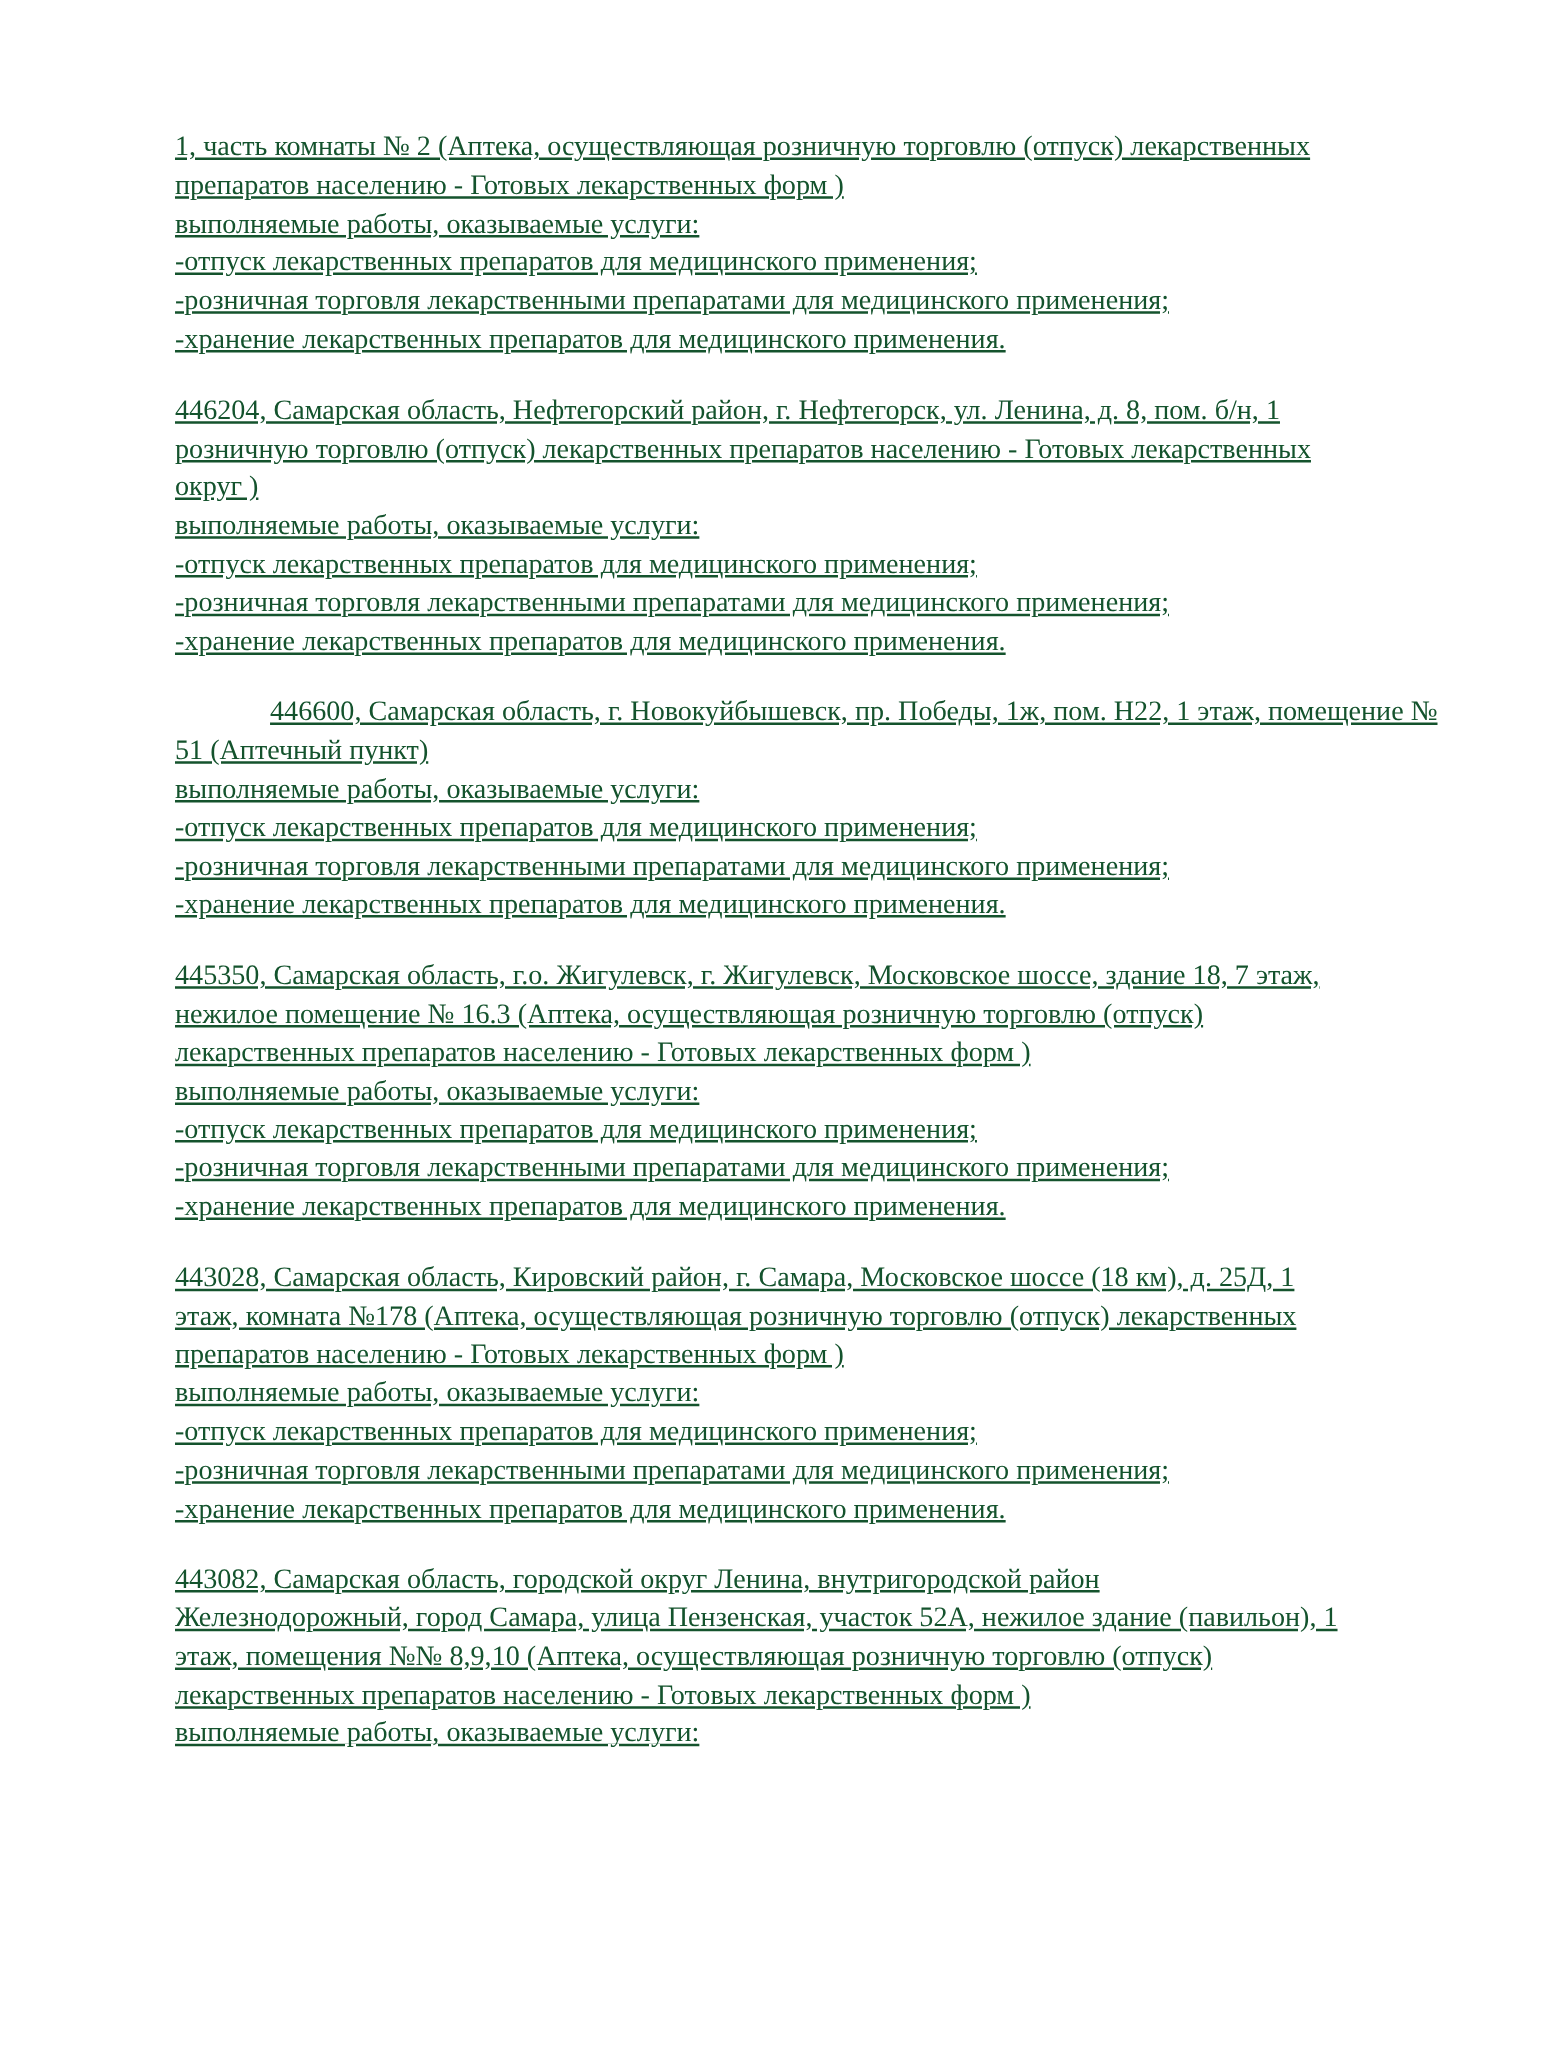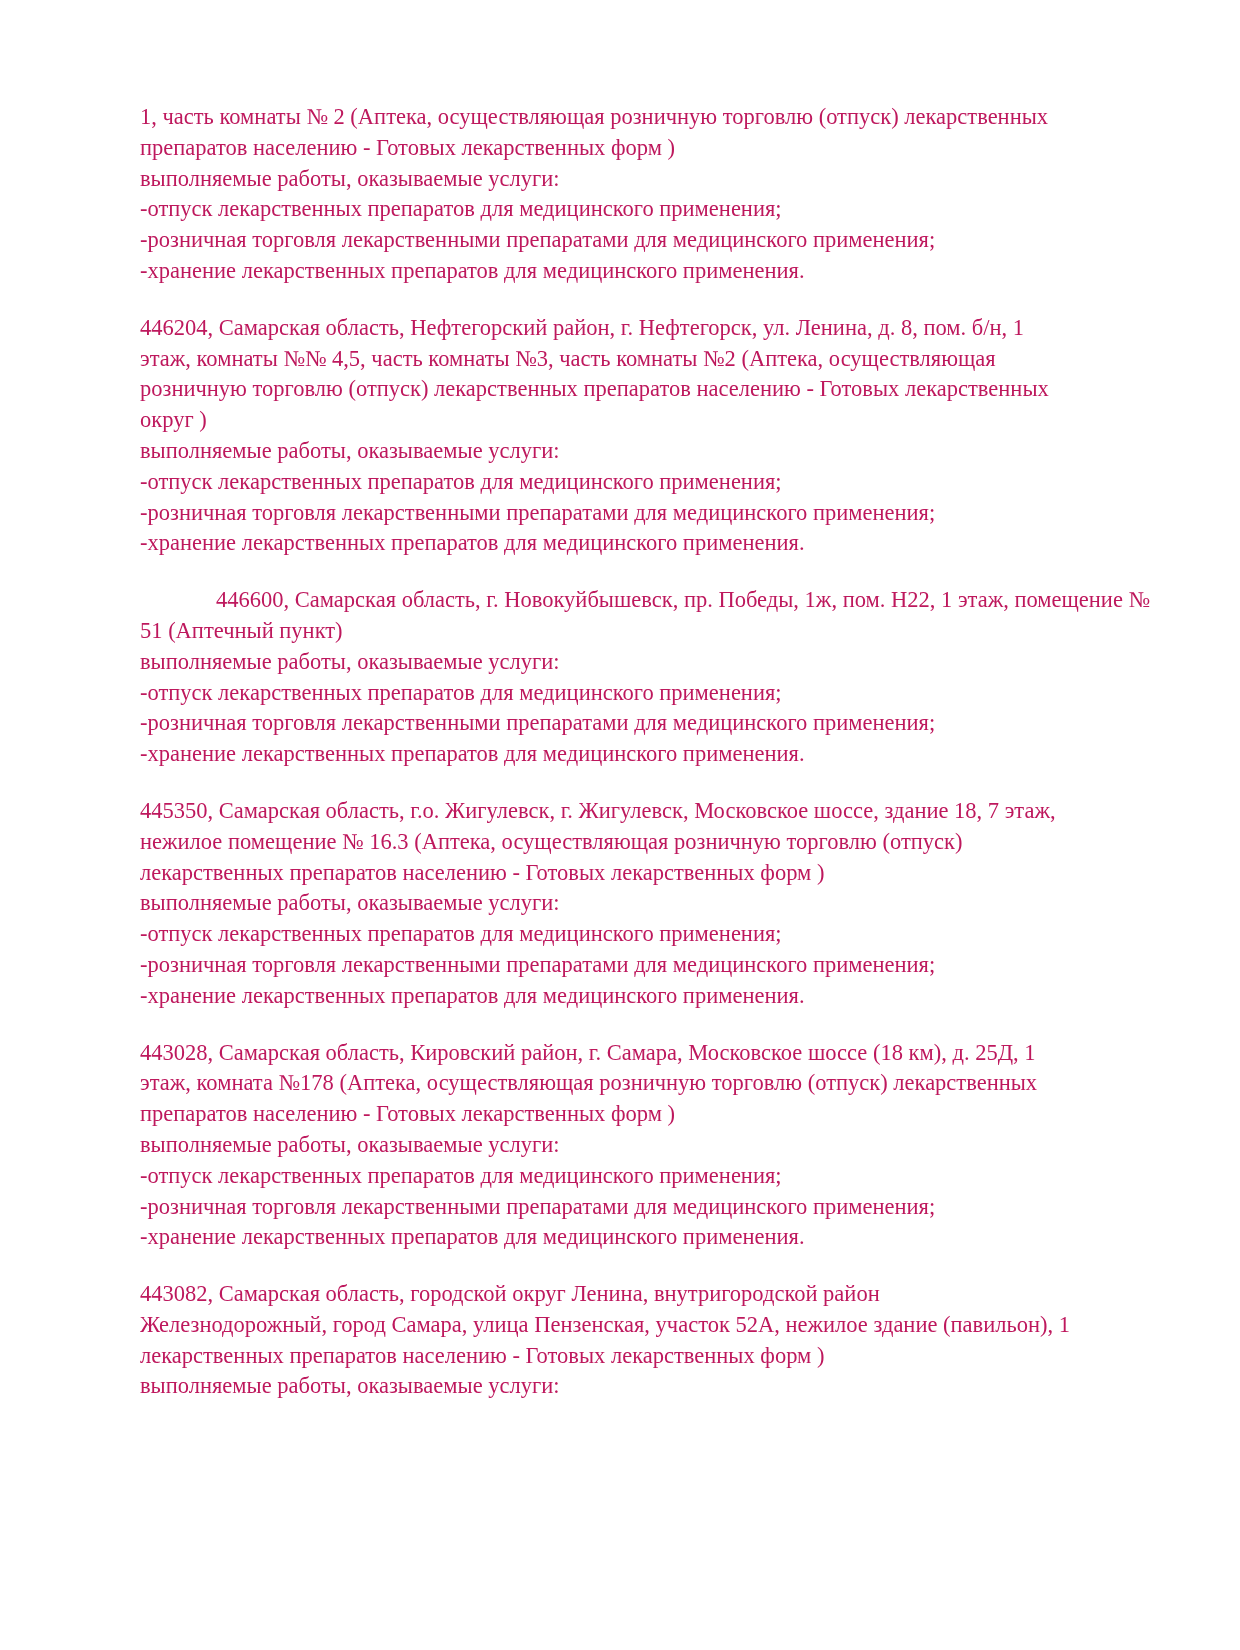--- a/index.html
+++ b/index.html
@@ -15,21 +15,22 @@
     overflow: hidden;
   }
   .doc-body {
     position: absolute;
     left: 140px;
     top: 102px;
     width: 1010px;
     font-family: "Liberation Serif", "DejaVu Serif", serif;
     font-size: 22.5px;
     line-height: 30.8px;
-    color: #be185d;
+    color: #14532d;
+    text-decoration: underline;
   }
   p.block {
     margin: 0 0 26px 0;
     padding: 0;
   }
   .line {
     white-space: nowrap;
   }
 </style>
 </head>
@@ -42,21 +43,20 @@
       <span class="line" style="display: block;">1, часть комнаты № 2 (Аптека, осуществляющая розничную торговлю (отпуск) лекарственных</span>
       <span class="line" style="display: block;">препаратов населению - Готовых лекарственных форм )</span>
       <span class="line" style="display: block;">выполняемые работы, оказываемые услуги:</span>
       <span class="line" style="display: block;">-отпуск лекарственных препаратов для медицинского применения;</span>
       <span class="line" style="display: block;">-розничная торговля лекарственными препаратами для медицинского применения;</span>
       <span class="line" style="display: block;">-хранение лекарственных препаратов для медицинского применения.</span>
     </p>
 
     <p class="block">
       <span class="line" style="display: block;">446204, Самарская область, Нефтегорский район, г. Нефтегорск, ул. Ленина, д. 8, пом. б/н, 1</span>
-      <span class="line" style="display: block;">этаж, комнаты №№ 4,5, часть комнаты №3, часть комнаты №2 (Аптека, осуществляющая</span>
       <span class="line" style="display: block;">розничную торговлю (отпуск) лекарственных препаратов населению - Готовых лекарственных</span>
       <span class="line" style="display: block;">округ )</span>
       <span class="line" style="display: block;">выполняемые работы, оказываемые услуги:</span>
       <span class="line" style="display: block;">-отпуск лекарственных препаратов для медицинского применения;</span>
       <span class="line" style="display: block;">-розничная торговля лекарственными препаратами для медицинского применения;</span>
       <span class="line" style="display: block;">-хранение лекарственных препаратов для медицинского применения.</span>
     </p>
 
     <p class="block">
       <span class="line" style="display: block; text-align: right;">446600, Самарская область, г. Новокуйбышевск, пр. Победы, 1ж, пом. Н22, 1 этаж, помещение №</span>
@@ -83,18 +83,19 @@
       <span class="line" style="display: block;">препаратов населению - Готовых лекарственных форм )</span>
       <span class="line" style="display: block;">выполняемые работы, оказываемые услуги:</span>
       <span class="line" style="display: block;">-отпуск лекарственных препаратов для медицинского применения;</span>
       <span class="line" style="display: block;">-розничная торговля лекарственными препаратами для медицинского применения;</span>
       <span class="line" style="display: block;">-хранение лекарственных препаратов для медицинского применения.</span>
     </p>
 
     <p class="block">
       <span class="line" style="display: block;">443082, Самарская область, городской округ Ленина, внутригородской район</span>
       <span class="line" style="display: block;">Железнодорожный, город Самара, улица Пензенская, участок 52А, нежилое здание (павильон), 1</span>
+      <span class="line" style="display: block;">этаж, помещения №№ 8,9,10 (Аптека, осуществляющая розничную торговлю (отпуск)</span>
       <span class="line" style="display: block;">лекарственных препаратов населению - Готовых лекарственных форм )</span>
       <span class="line" style="display: block;">выполняемые работы, оказываемые услуги:</span>
     </p>
 
   </div>
 </div>
 
 </body></html>

